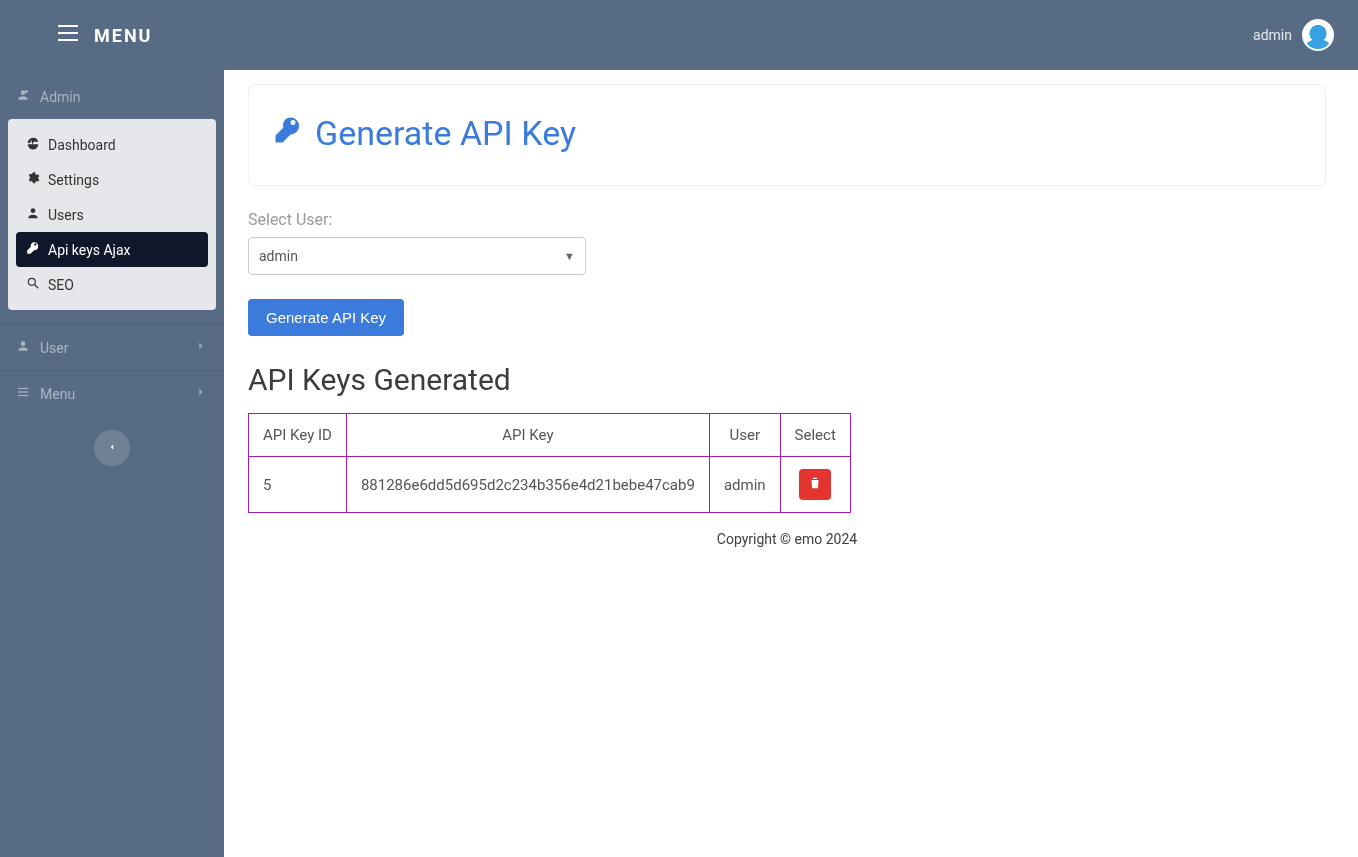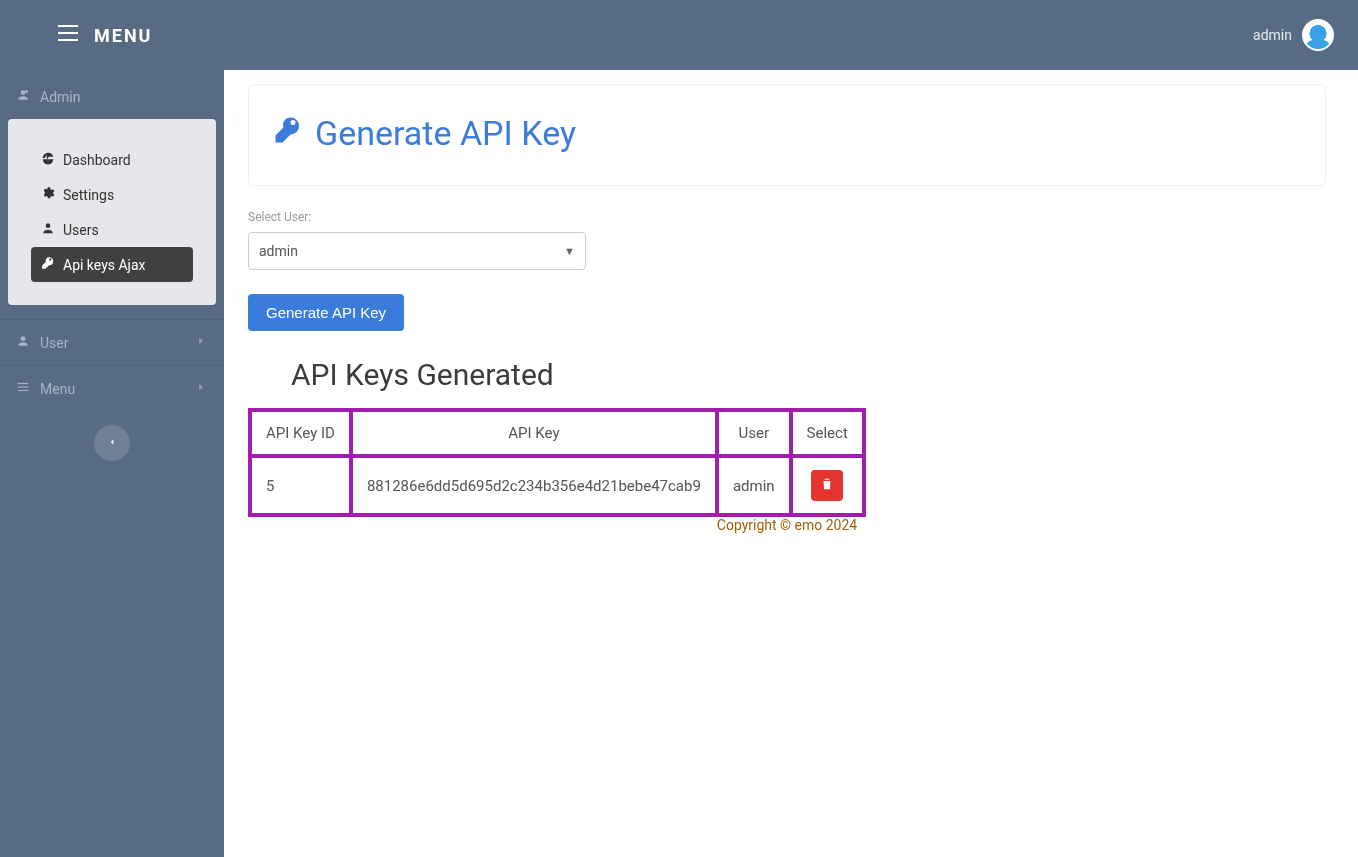--- a/index.html
+++ b/index.html
@@ -68,37 +68,37 @@
   cursor: pointer;
   font-size: 14px;
   border-top: 1px solid rgba(0,0,0,0.08);
 }
 .nav-section:first-child { border-top: none; padding-top: 18px; }
 .nav-section .lead { display: flex; align-items: center; gap: 10px; }
 .nav-section svg { width: 14px; height: 14px; fill: currentColor; }
 .nav-section .caret { color: #96a1b1; }
 .submenu {
   background: #e6e7ea;
-  padding: 23px;
+  padding: 8px;
   margin: 0 8px 14px 8px;
   border-radius: 4px;
 }
 .submenu-item {
   display: flex;
   align-items: center;
   gap: 8px;
   padding: 9px 10px;
   font-size: 14px;
   color: #333;
   cursor: pointer;
   border-radius: 4px;
 }
 .submenu-item svg { width: 14px; height: 14px; fill: currentColor; }
 .submenu-item.active {
-  background: #404040;
+  background: #0f172a;
   color: #fff;
 }
 .collapse-btn {
   width: 36px;
   height: 36px;
   border-radius: 50%;
   background: rgba(255,255,255,0.15);
   display: flex;
   align-items: center;
   justify-content: center;
@@ -122,21 +122,21 @@
 .page-title {
   display: flex;
   align-items: center;
   gap: 12px;
   color: #3a7bdc;
   font-size: 34px;
   font-weight: 400;
 }
 .page-title svg { width: 30px; height: 30px; fill: currentColor; }
 
-.form-label { color: #9a9a9a; font-size: 12px; margin-bottom: 8px; }
+.form-label { color: #9a9a9a; font-size: 16px; margin-bottom: 8px; }
 .select-wrap {
   width: 338px;
   border: 1px solid #ccc;
   border-radius: 4px;
   height: 38px;
   display: flex;
   align-items: center;
   padding: 0 10px;
   justify-content: space-between;
   color: #555;
@@ -156,28 +156,27 @@
   font-size: 15px;
   cursor: pointer;
   margin-bottom: 26px;
 }
 
 .section-h2 {
   font-size: 30px;
   font-weight: 400;
   color: #3c3c3c;
   margin-bottom: 16px;
-  margin-left: 43px;
 }
 
 table.api-table {
   border-collapse: collapse;
 }
 table.api-table th, table.api-table td {
-  border: 4px solid #a21caf;
+  border: 1px solid #a21caf;
   padding: 12px 14px;
   font-size: 15px;
   color: #555;
   text-align: left;
 }
 table.api-table th {
   font-weight: 400;
   text-align: center;
 }
 .btn-danger {
@@ -187,22 +186,23 @@
   border-radius: 4px;
   cursor: pointer;
   display: inline-flex;
   align-items: center;
   justify-content: center;
 }
 .btn-danger svg { width: 14px; height: 14px; fill: #fff; }
 
 .footer-text {
   text-align: center;
-  color: #a16207;
+  color: #404040;
   font-size: 14px;
+  margin-top: 18px;
 }
 </style>
 </head>
 <body>
 
 <div class="topbar">
   <div class="menu-trigger">
     <span>
       <svg width="20" height="16" viewBox="0 0 20 16">
           <rect width="20" height="2" fill="currentColor"></rect>
@@ -256,20 +256,27 @@
               <circle cx="12" cy="8" r="4"></circle>
               <path d="M4 20c0-3 4-5 8-5s8 2 8 5v1H4Z"></path>
             </svg></span>
           <span>Users</span>
         </div>
         <div class="submenu-item active">
           <span><svg viewBox="0 0 24 24">
               <path d="M14 2a6 6 0 0 0-5.65 8L2 16.35V22h5.65L14 15.65A6 6 0 1 0 14 2Zm2 6a2 2 0 1 1 2-2 2 2 0 0 1-2 2Z"></path>
             </svg></span>
           <span>Api keys Ajax</span>
+        </div>
+        <div class="submenu-item">
+          <span><svg viewBox="0 0 24 24">
+              <circle cx="10" cy="10" r="6" fill="none" stroke="currentColor" stroke-width="2"></circle>
+              <path d="m15 15 6 6" stroke="currentColor" stroke-width="2"></path>
+            </svg></span>
+          <span>SEO</span>
         </div>
       </div>
 
     <div class="nav-section">
       <span class="lead">
         <span>
           <svg viewBox="0 0 24 24">
               <path d="M12 12a4 4 0 1 0-4-4 4 4 0 0 0 4 4Zm0 2c-4 0-8 2-8 5v1h16v-1c0-3-4-5-8-5Z"></path>
             </svg>
         </span>

